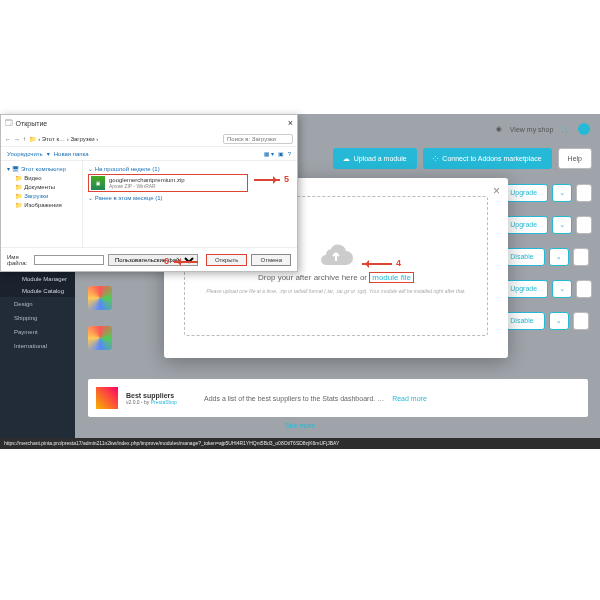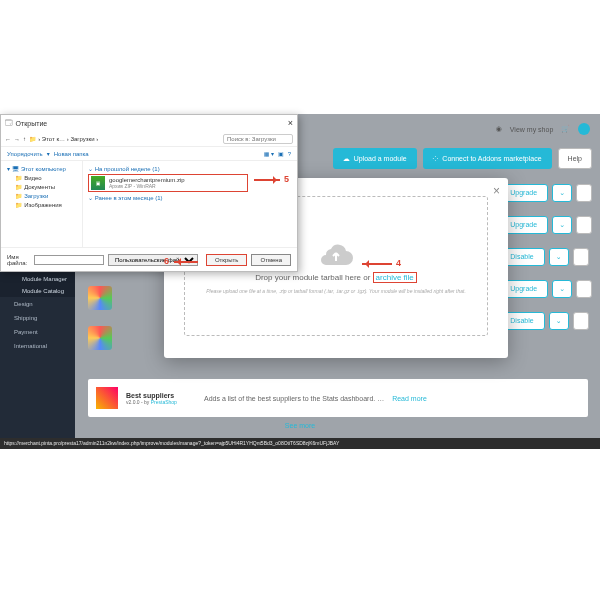--- a/index.html
+++ b/index.html
@@ -144,21 +144,21 @@
 
  <div class="urlbar">https://merchant.pinta.pro/presta17/admin211n2kw/index.php/improve/modules/manage?_token=ajp5UHi4R1YHQnt5Bd3_o08OtiT6SD8zjK6mUFjJBAY</div>
 
  <div class="modal">
    <div class="x">×</div>
    <div class="drop">
      <svg class="cloud" width="40" height="28">
           <path d="M30 12a8 8 0 00-15-2 6 6 0 00-5 6 5 5 0 000 10h20a7 7 0 000-14z" fill="#ccc"></path>
           <path d="M20 22v-8m0 0l-3 3m3-3l3 3" stroke="#fff" stroke-width="2" fill="none"></path>
         </svg>
-     <div><span>Drop your module tarball here or</span> <span class="sel">archive file</span></div>
+     <div><span>Drop your after archive here or</span> <span class="sel">module file</span></div>
      <div class="hint">Please upload one file at a time, .zip or tarball format (.tar, .tar.gz or .tgz). Your module will be installed right after that.</div>
    </div>
  </div>
 
  <div class="arrow l" style="left:362px;top:149px;width:30px"></div>
  <div class="num" style="left:396px;top:144px">4</div>
 
  <div class="filedlg">
    <div class="titlebar">
      <span>🗔</span>

